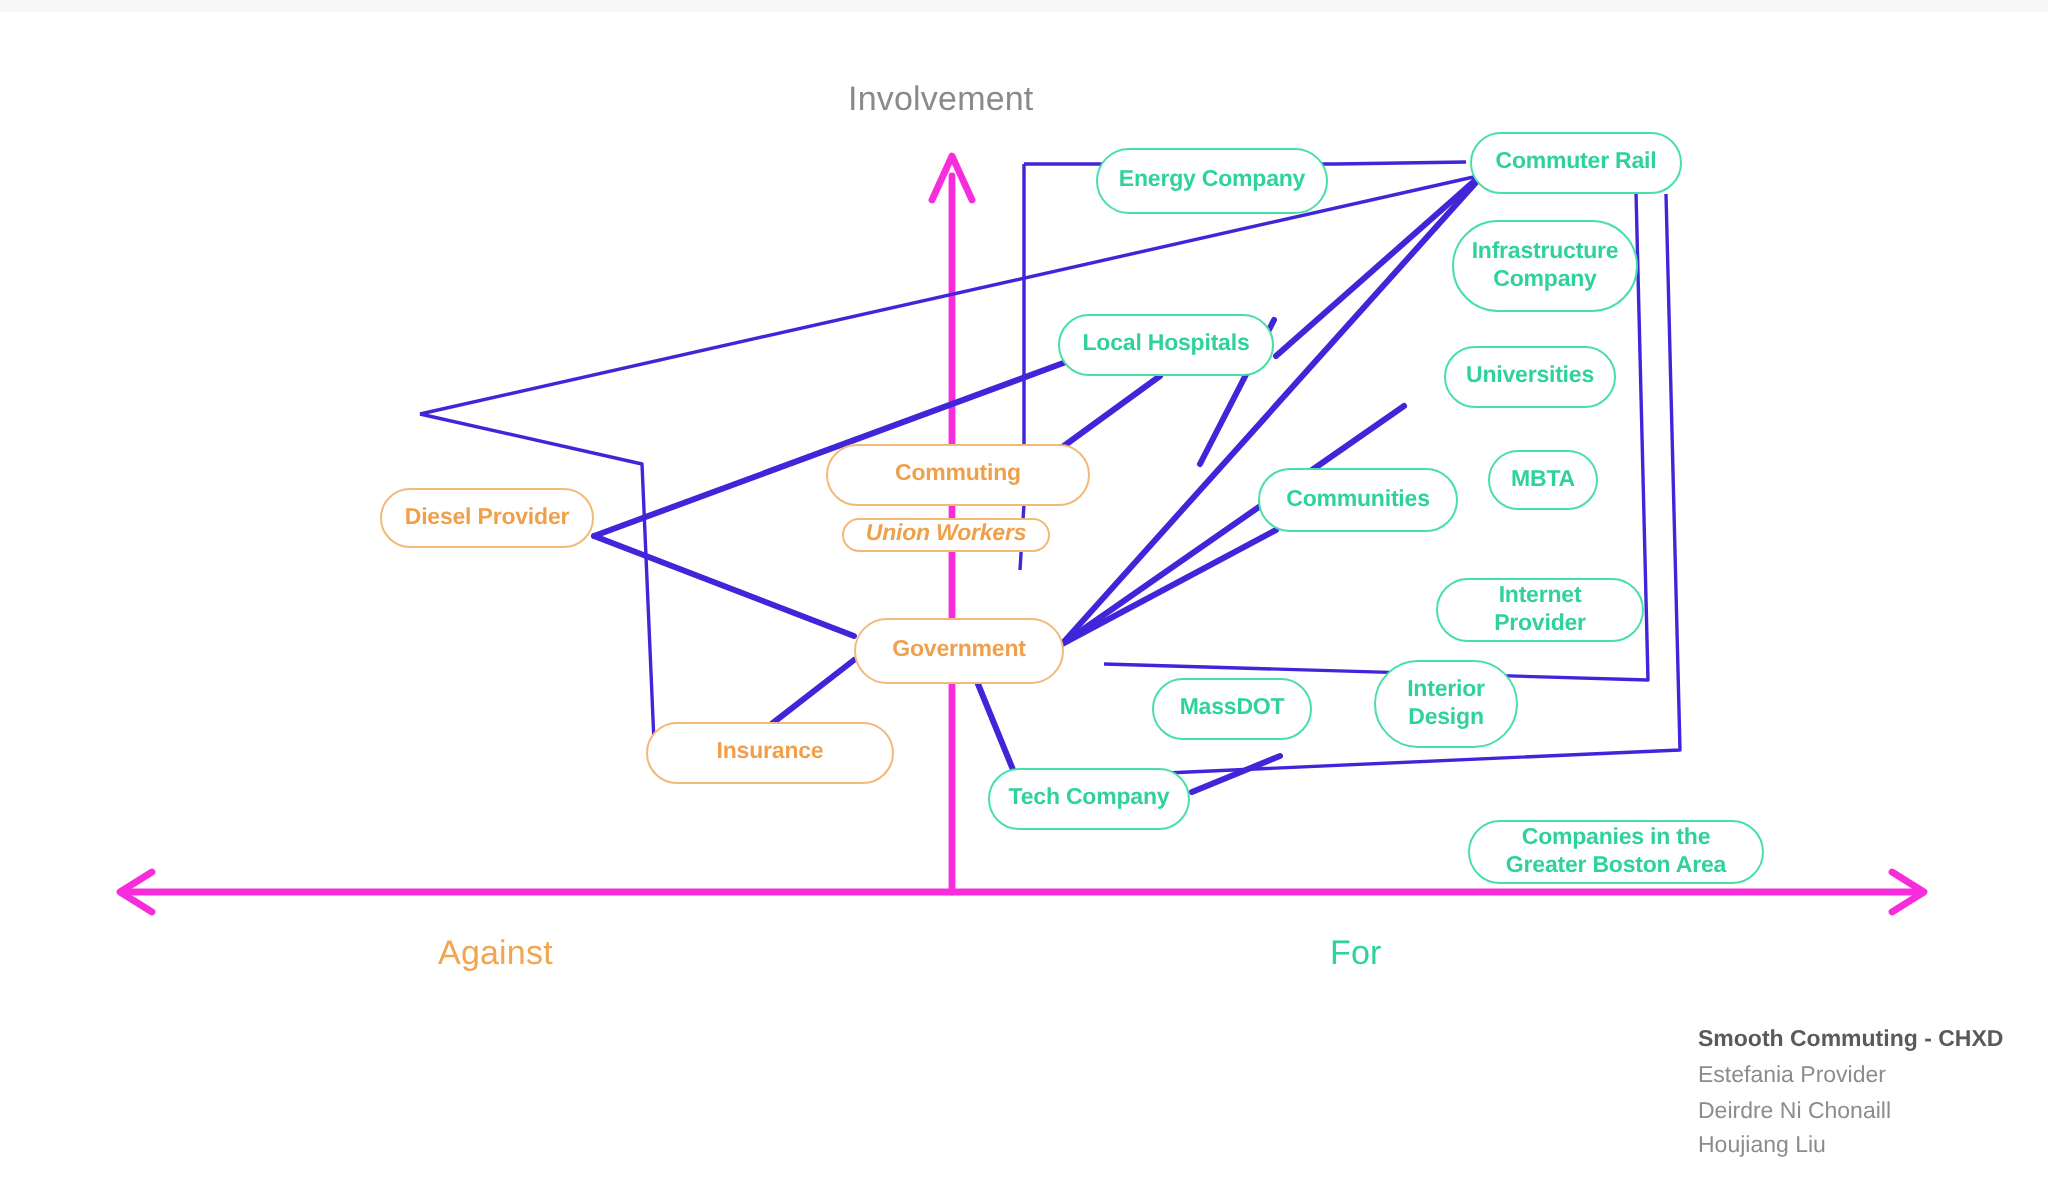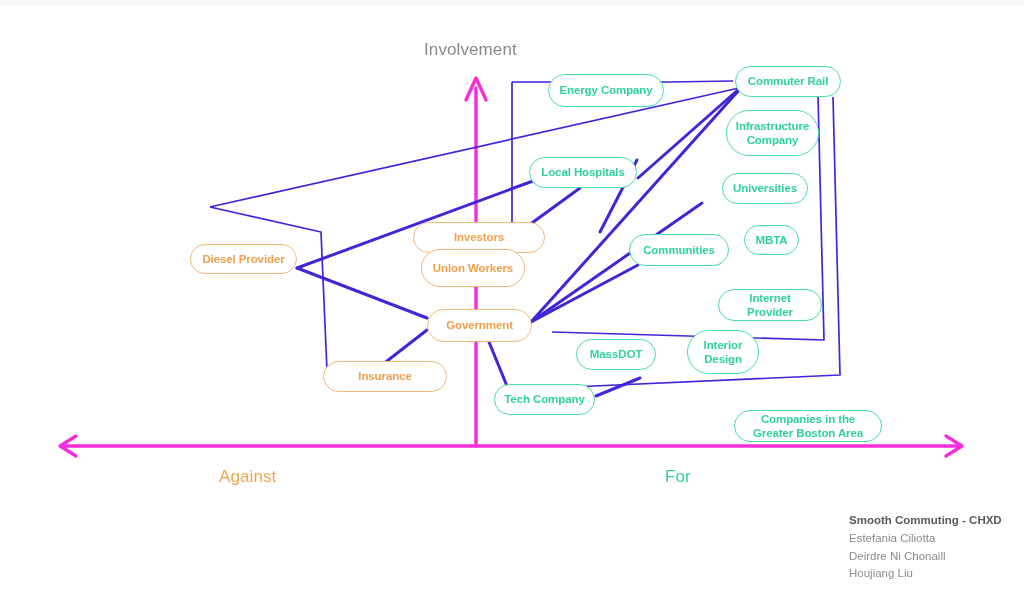--- a/index.html
+++ b/index.html
@@ -120,36 +120,36 @@
   <div class="node" style="left:718px;top:277px;width:104px;height:32px;margin-top:12px;">Internet Provider</div>
 
   <div class="node" style="left:576px;top:339px;width:80px;height:31px;">MassDOT</div>
 
   <div class="node" style="left:687px;top:330px;width:72px;height:44px;">Interior Design</div>
 
   <div class="node" style="left:494px;top:384px;width:101px;height:31px;">Tech Company</div>
 
   <div class="node" style="left:734px;top:364px;width:148px;height:32px;margin-top:46px;">Companies in the Greater Boston Area</div>
 
-  <div class="node against" style="left:413px;top:222px;width:132px;height:31px;">Investors</div>
+  <div class="node against" style="left:413px;top:222px;width:132px;height:31px;">Commuting</div>
 
-  <div class="node against" style="left:421px;top:249px;width:104px;height:38px;">Union Workers</div>
+  <div class="node against" style="left:421px;top:259px;width:104px;height:17px;font-style:italic;">Union Workers</div>
 
   <div class="node against" style="left:190px;top:244px;width:107px;height:30px;">Diesel Provider</div>
 
   <div class="node against" style="left:427px;top:309px;width:105px;height:33px;">Government</div>
 
   <div class="node against" style="left:323px;top:361px;width:124px;height:31px;">Insurance</div>
 
   <div class="axis-label" id="lbl-involvement" style="left:424px;top:40px;">Involvement</div>
 
   <div class="axis-label" id="lbl-against" style="left:219px;top:467px;">Against</div>
 
   <div class="axis-label" id="lbl-for" style="left:665px;top:467px;">For</div>
 
   <div id="credits">
     <div class="ctitle">Smooth Commuting - CHXD</div>
-    <div>Estefania Ciliotta</div>
+    <div>Estefania Provider</div>
     <div>Deirdre Ni Chonaill</div>
     <div>Houjiang Liu</div>
   </div>
 
 </div>
 
 </body></html>

